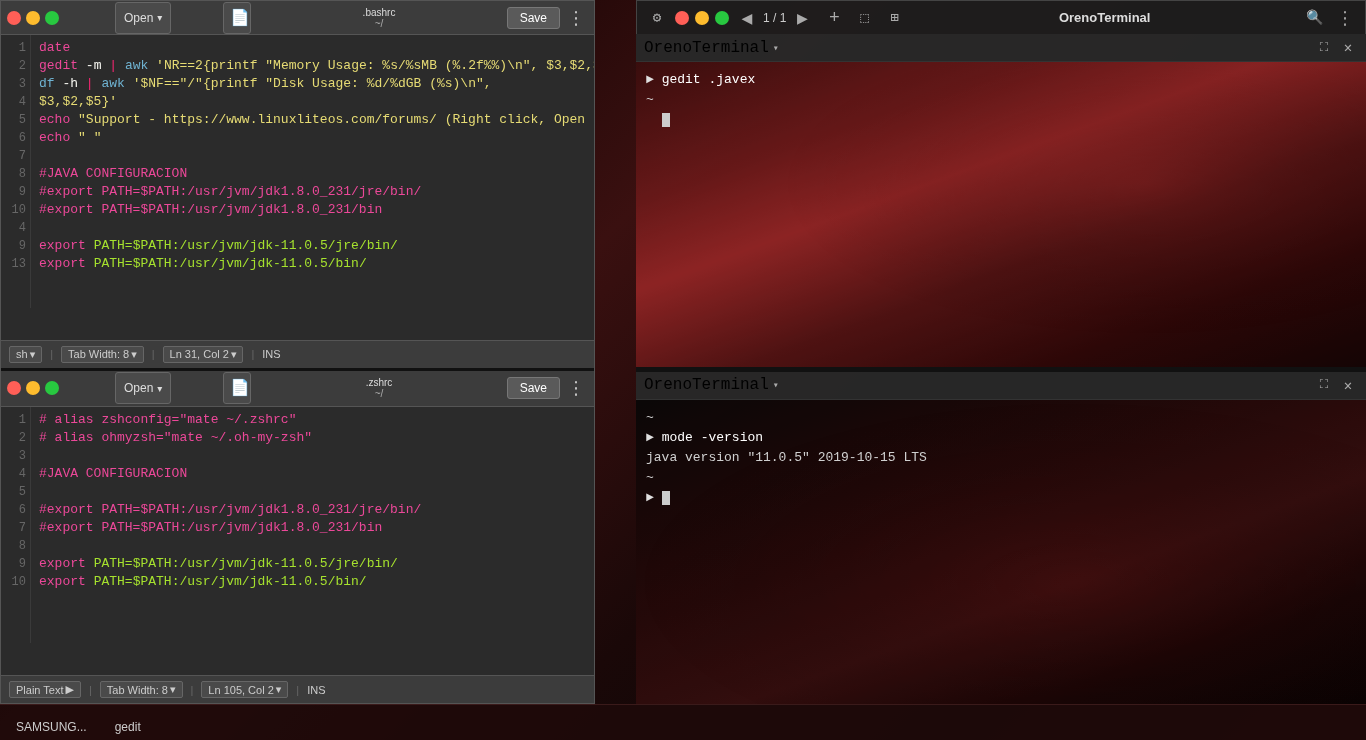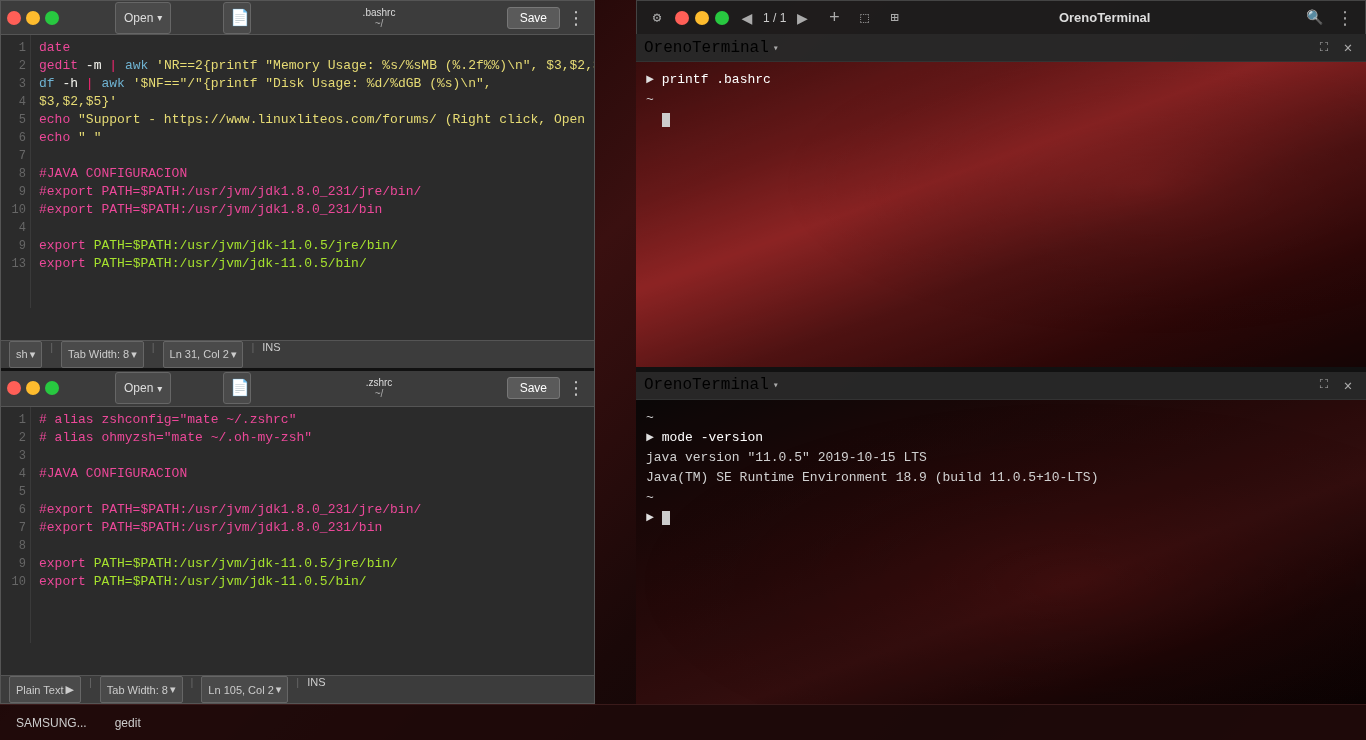--- a/index.html
+++ b/index.html
@@ -28,22 +28,22 @@
     }
 
     
     .taskbar {
       position: absolute;
       bottom: 0; left: 0; right: 0;
       height: 36px;
       background: rgba(30, 10, 10, 0.92);
       border-top: 1px solid #3a1a1a;
       display: flex;
-      align-items: center;
-      padding: 12px 8px;
+      align-items: flex-end;
+      padding: 4px 8px;
       gap: 12px;
       z-index: 100;
     }
     .taskbar-item {
       color: #ccc;
       font-size: 12px;
       font-family: sans-serif;
       padding: 2px 8px;
       cursor: pointer;
     }
@@ -138,20 +138,21 @@
     .kw2 { color: #6fb3d2; } 
     .str { color: #e6db74; }
     .comment { color: #ec4899; }
     .path { color: #a6e22e; font-weight: normal; }
     .pipe { color: #f92672; }
     .normal { color: #f8f8f2; }
 
     
     .gedit-statusbar {
       display: flex;
+      align-items: center;
       background: #3c3c3c;
       border-top: 1px solid #555;
       height: 28px;
       padding: 0 8px;
       gap: 8px;
       font-size: 11px;
       font-family: sans-serif;
       color: #ccc;
       margin-top: 32px;
     }
@@ -513,21 +514,21 @@
               <defs>
                 <radialGradient id="fg1" cx="70%" cy="40%" r="50%">
                   <stop offset="0%" stop-color="#cc3333" stop-opacity="0.6"></stop>
                   <stop offset="100%" stop-color="transparent" stop-opacity="0"></stop>
                 </radialGradient>
               </defs>
               <rect width="100%" height="100%" fill="url(#fg1)"></rect>
             </svg>
           </div>
           <div class="terminal-text-overlay">
-            <div><span class="prompt-arrow">►</span> <span class="term-cmd">printf .bashrc</span></div>
+            <div><span class="prompt-arrow">►</span> <span class="term-cmd">gedit .javex</span></div>
             <div><span class="term-output">~</span></div>
             <div><span class="prompt-arrow" style="opacity:0;">►</span> <span class="term-cursor"></span></div>
           </div>
         </div>
       </div>
 
       <div style="height:3px;background:#111;cursor:row-resize;"></div>
 
       <div class="terminal-pane-lower">
         <div class="terminal-sub-bar">
@@ -545,21 +546,20 @@
                   <stop offset="100%" stop-color="transparent" stop-opacity="0"></stop>
                 </radialGradient>
               </defs>
               <rect width="100%" height="100%" fill="url(#fg2)"></rect>
             </svg>
           </div>
           <div class="terminal-text-overlay">
             <div><span class="term-output">~</span></div>
             <div><span class="prompt-arrow">►</span> <span class="term-cmd">mode -version</span></div>
             <div><span class="term-output">java version "11.0.5" 2019-10-15 LTS</span></div>
-            <div><span class="term-output">Java(TM) SE Runtime Environment 18.9 (build 11.0.5+10-LTS)</span></div>
             <div><span class="term-output">~</span></div>
             <div><span class="prompt-arrow">►</span> <span class="term-cursor"></span></div>
           </div>
         </div>
       </div>
 
     </div>
   </div>
 
   <div class="taskbar">

